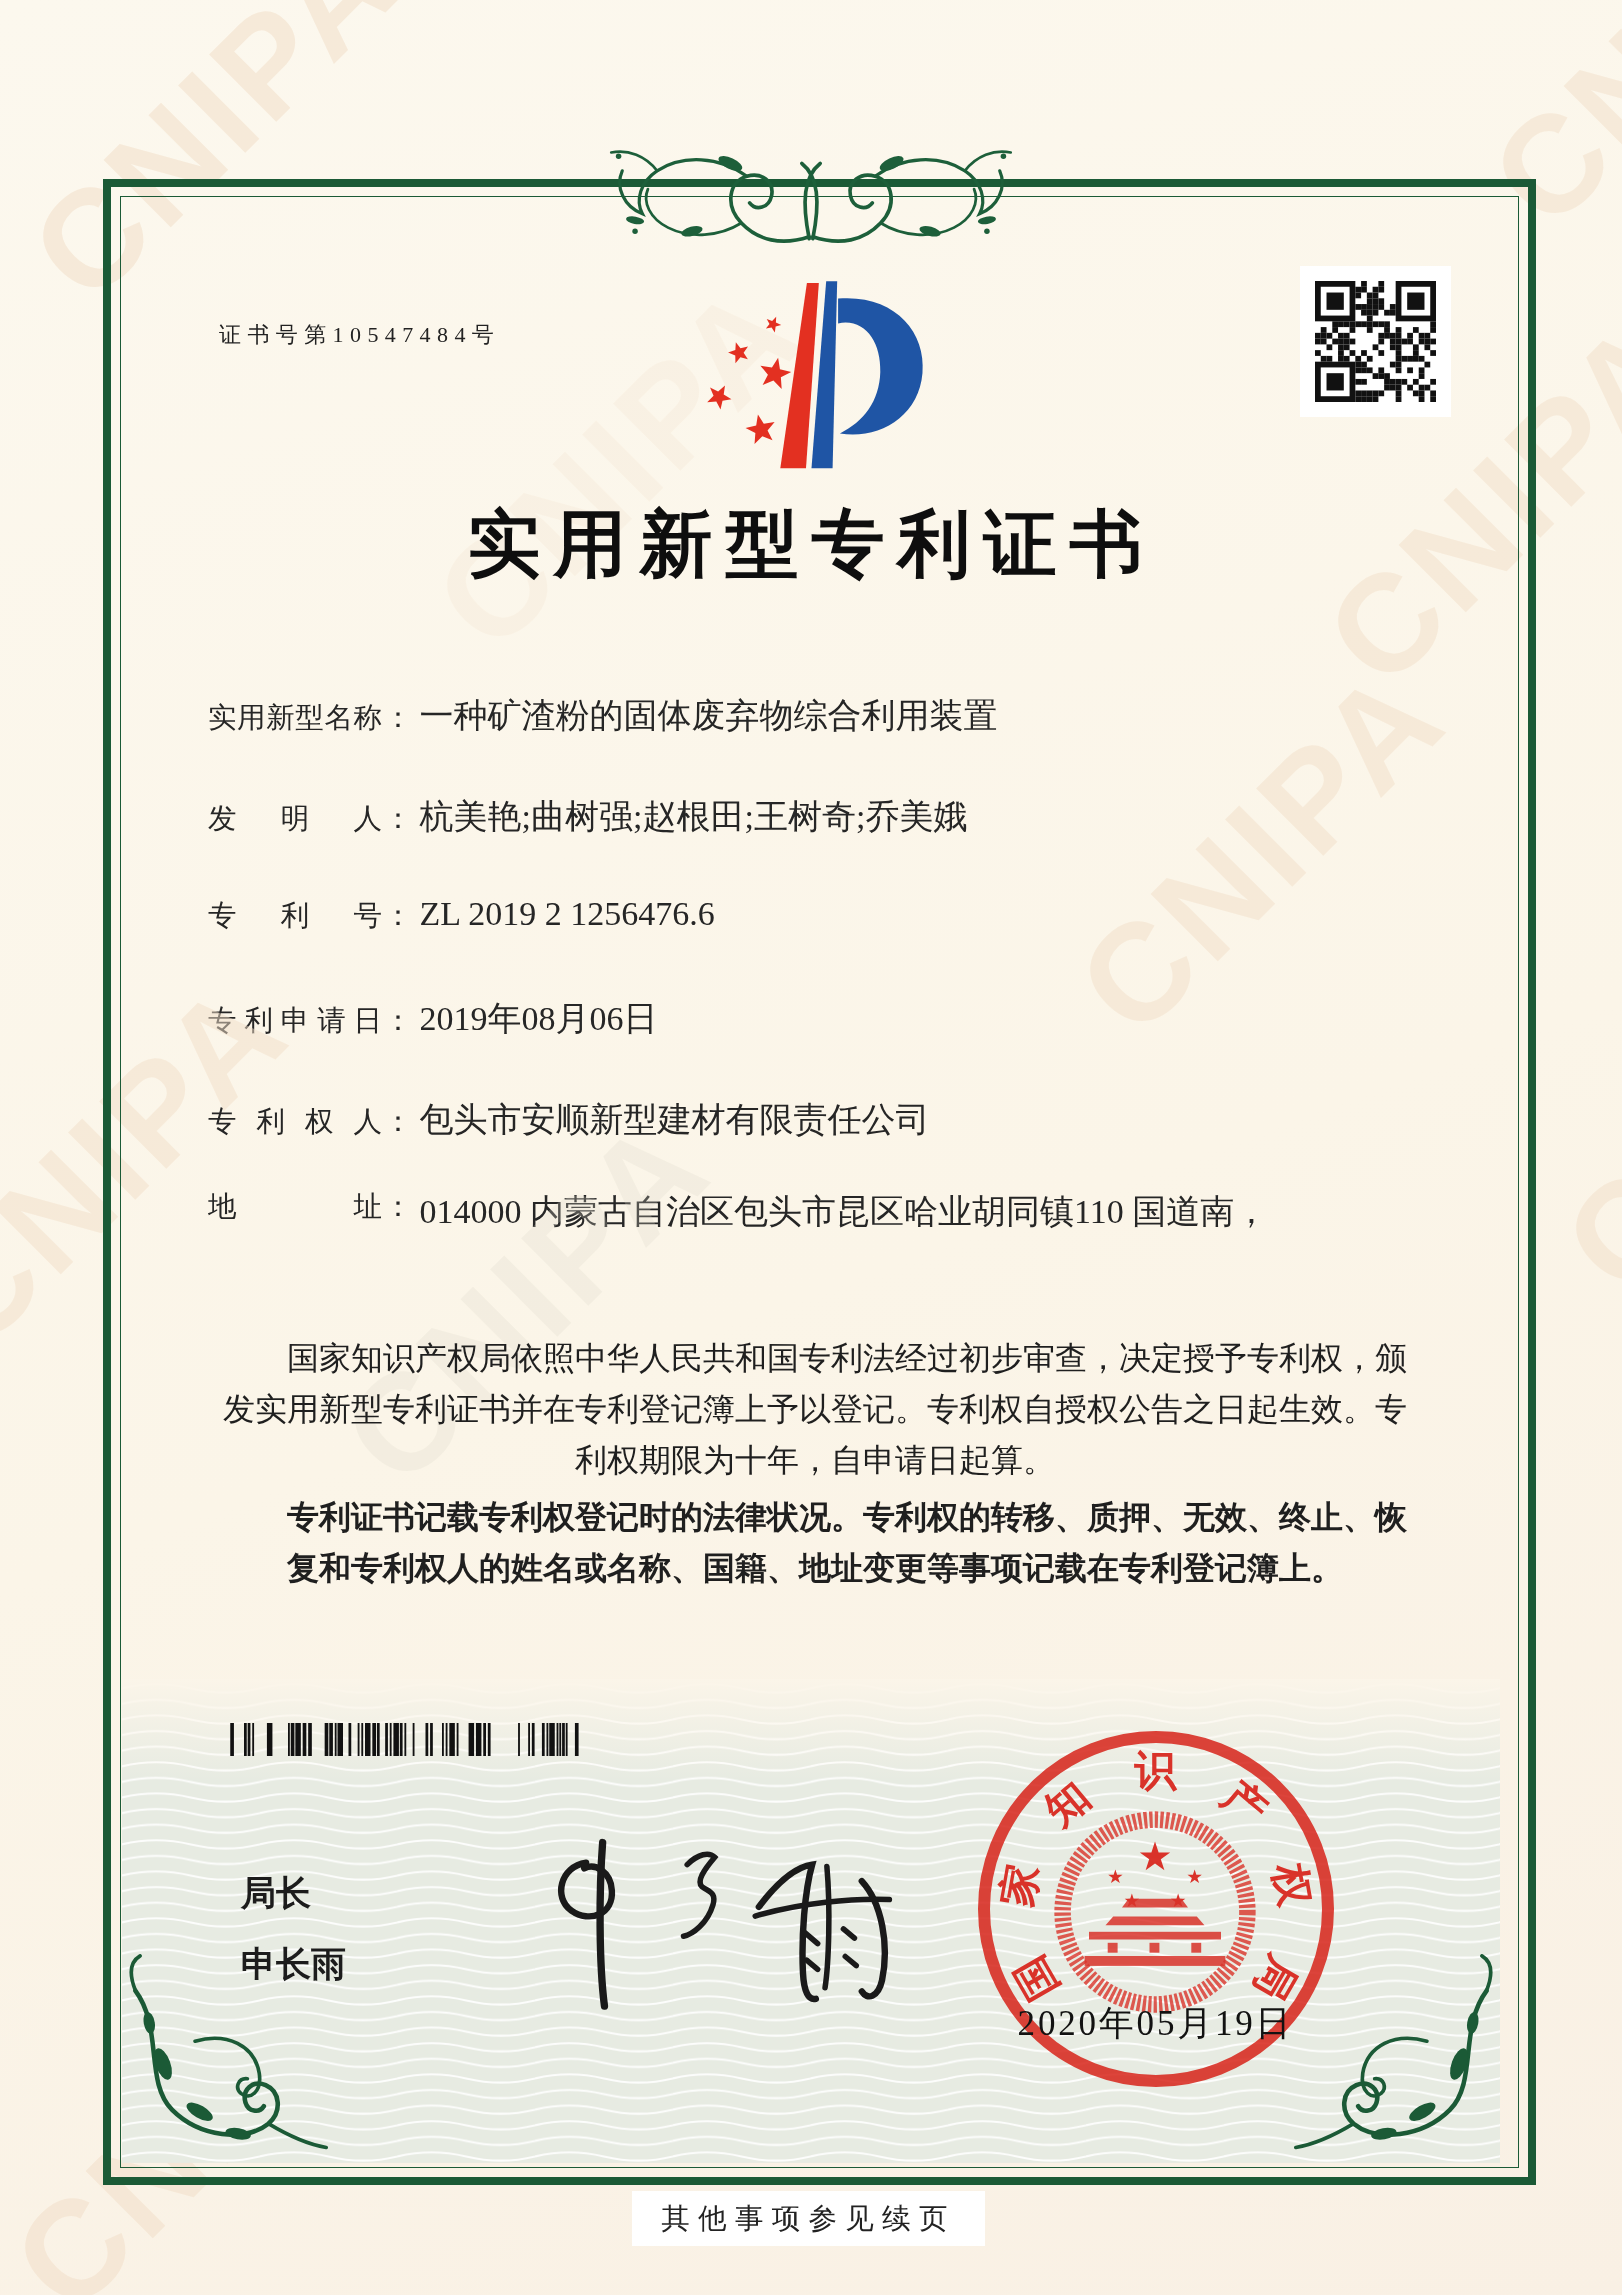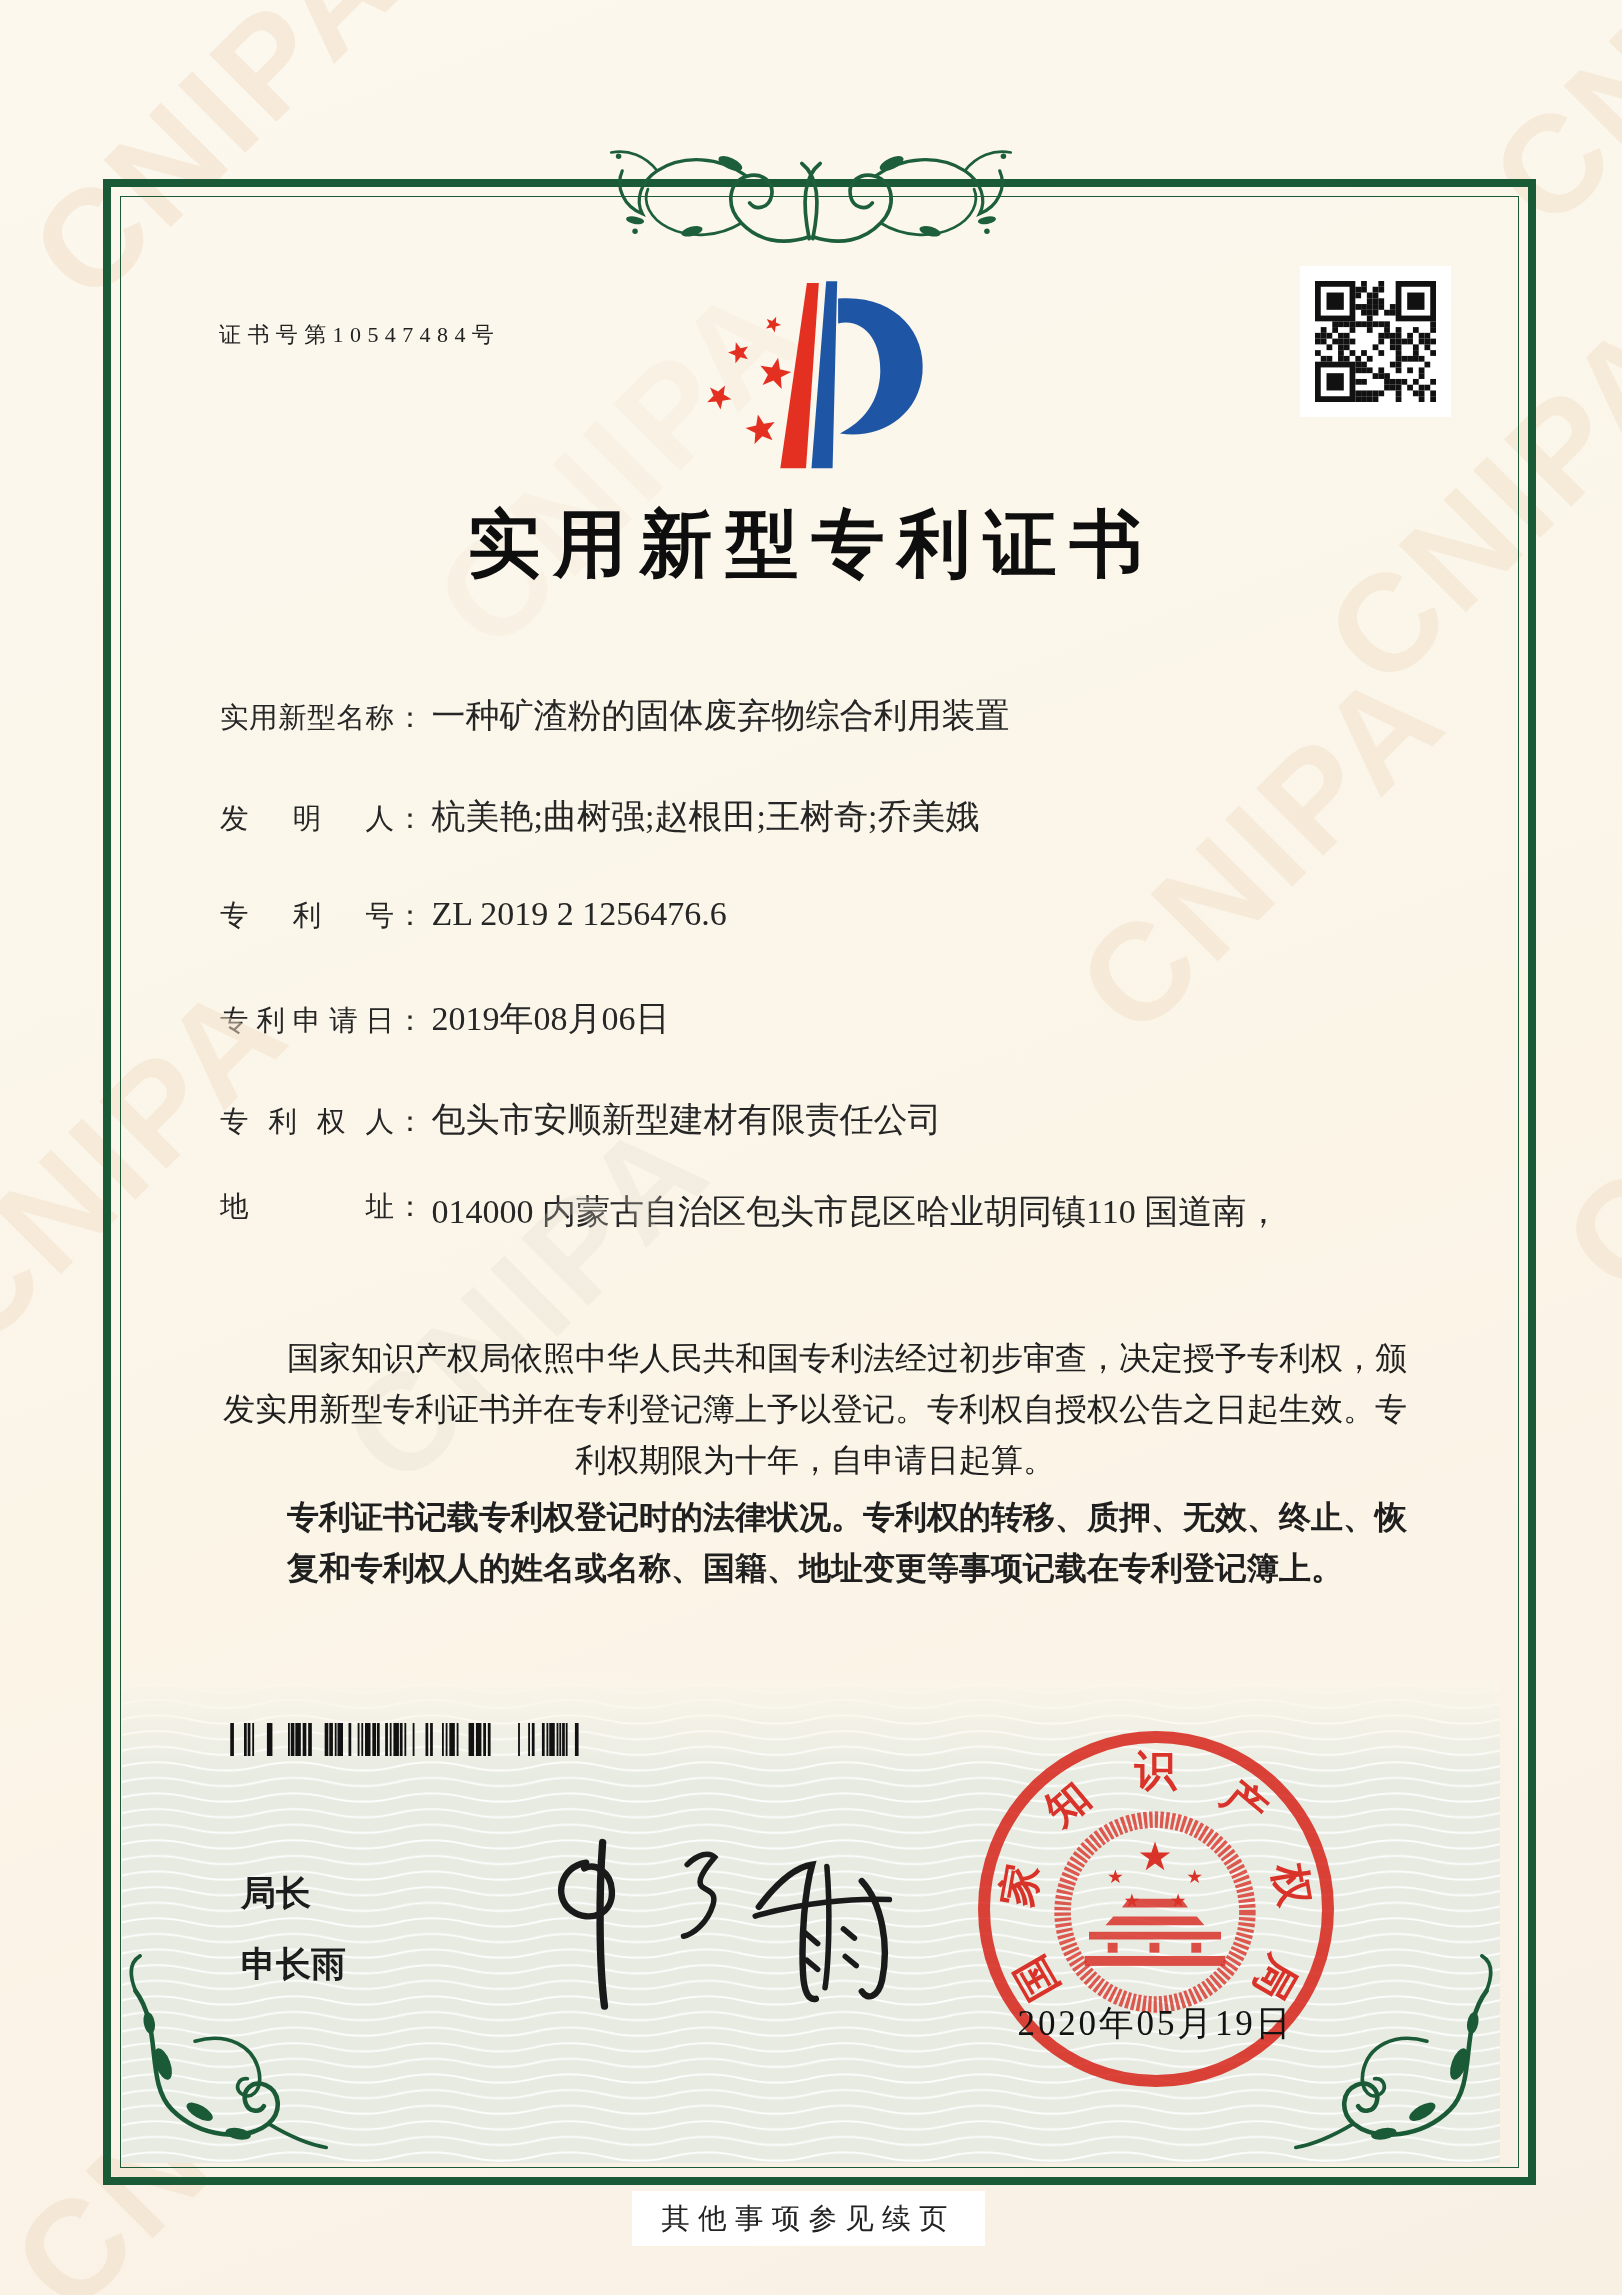--- a/index.html
+++ b/index.html
@@ -19,21 +19,21 @@
   .border-inner{position:absolute;left:9.2px;top:9.2px;right:9.2px;bottom:9.2px;border:1.8px solid #1b5a36;}
   .orn{position:absolute;z-index:4;}
   
   .content{position:absolute;z-index:5;}
   #cert-no{left:219px;top:280px;font-size:22px;letter-spacing:6.4px;color:#222;margin-top:40px;}
   #logo{left:684px;top:257px;}
   #qr-wrap{left:1300px;top:266px;width:151px;height:151px;background:#fff;
       display:flex;align-items:center;justify-content:center;}
   #title{left:0;right:0;top:496px;text-align:center;font-weight:700;font-size:73px;
       letter-spacing:13px;color:#0e0e0e;}
-  .row{position:absolute;left:220px;font-size:34px;color:#262626;white-space:nowrap;}
+  .row{position:absolute;left:208px;font-size:34px;color:#262626;white-space:nowrap;}
   .lbl{display:inline-block;width:174px;font-size:28.5px;text-align:justify;text-align-last:justify;color:#262626;}
   .colon{font-size:28.5px;margin:0 7.3px 0 1.8px;}
   .val{font-size:34px;}
   .vlines{display:inline-block;vertical-align:top;}
   .vlines div{line-height:52px;}
   #grant-row .g2{position:absolute;left:588px;top:0;white-space:nowrap;}
   #body-text{left:219px;top:1333px;width:1192px;font-size:32px;line-height:51px;color:#1f1f1f;}
   #body-text p{margin:0;text-indent:2em;text-align:center;}
   #body-text p+p{margin-top:5.5px;font-weight:bold;}
   #barcode-wrap{left:230px;top:1723px;z-index:5;}

